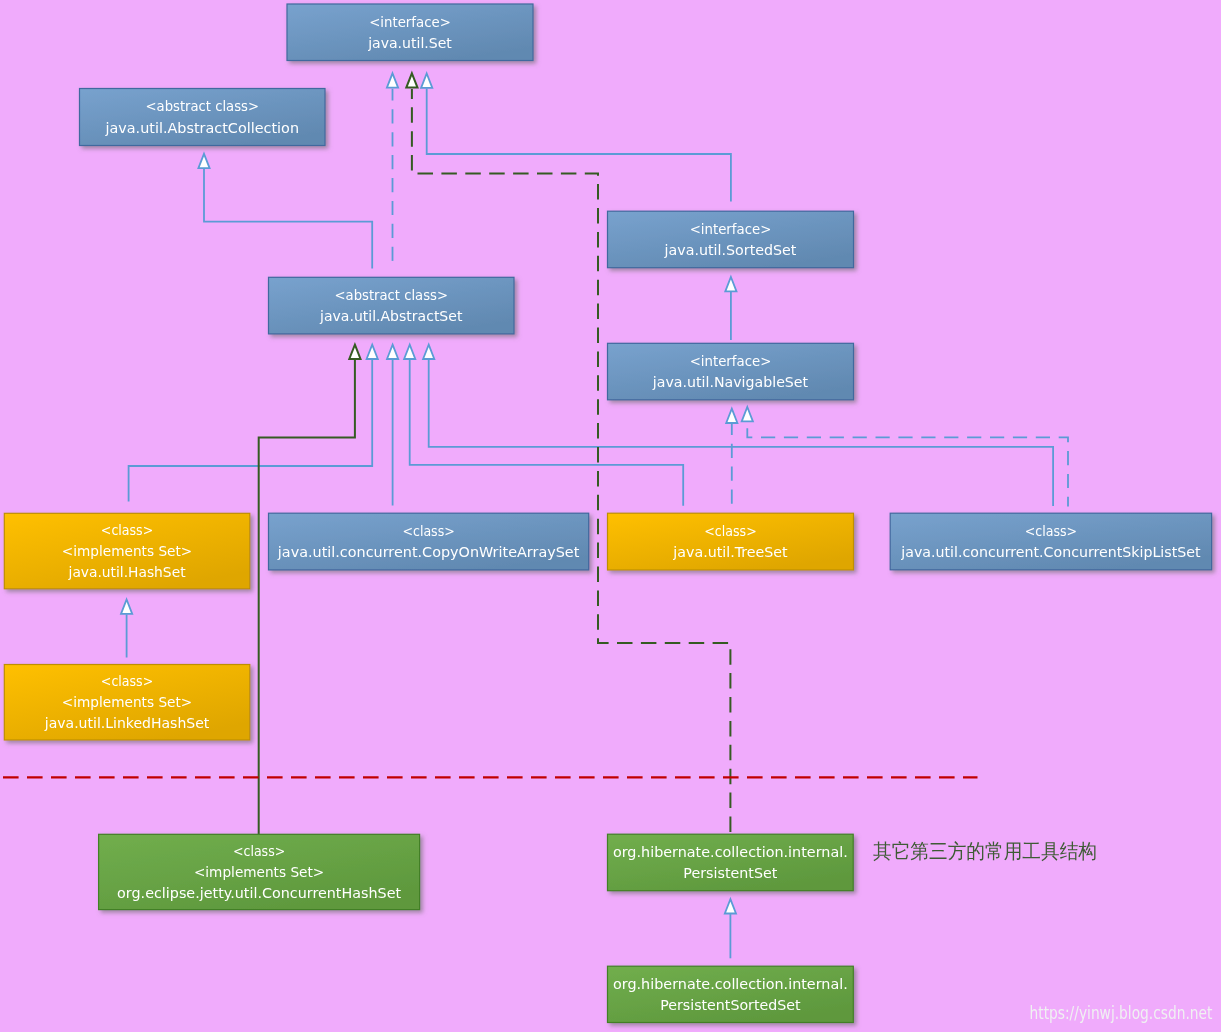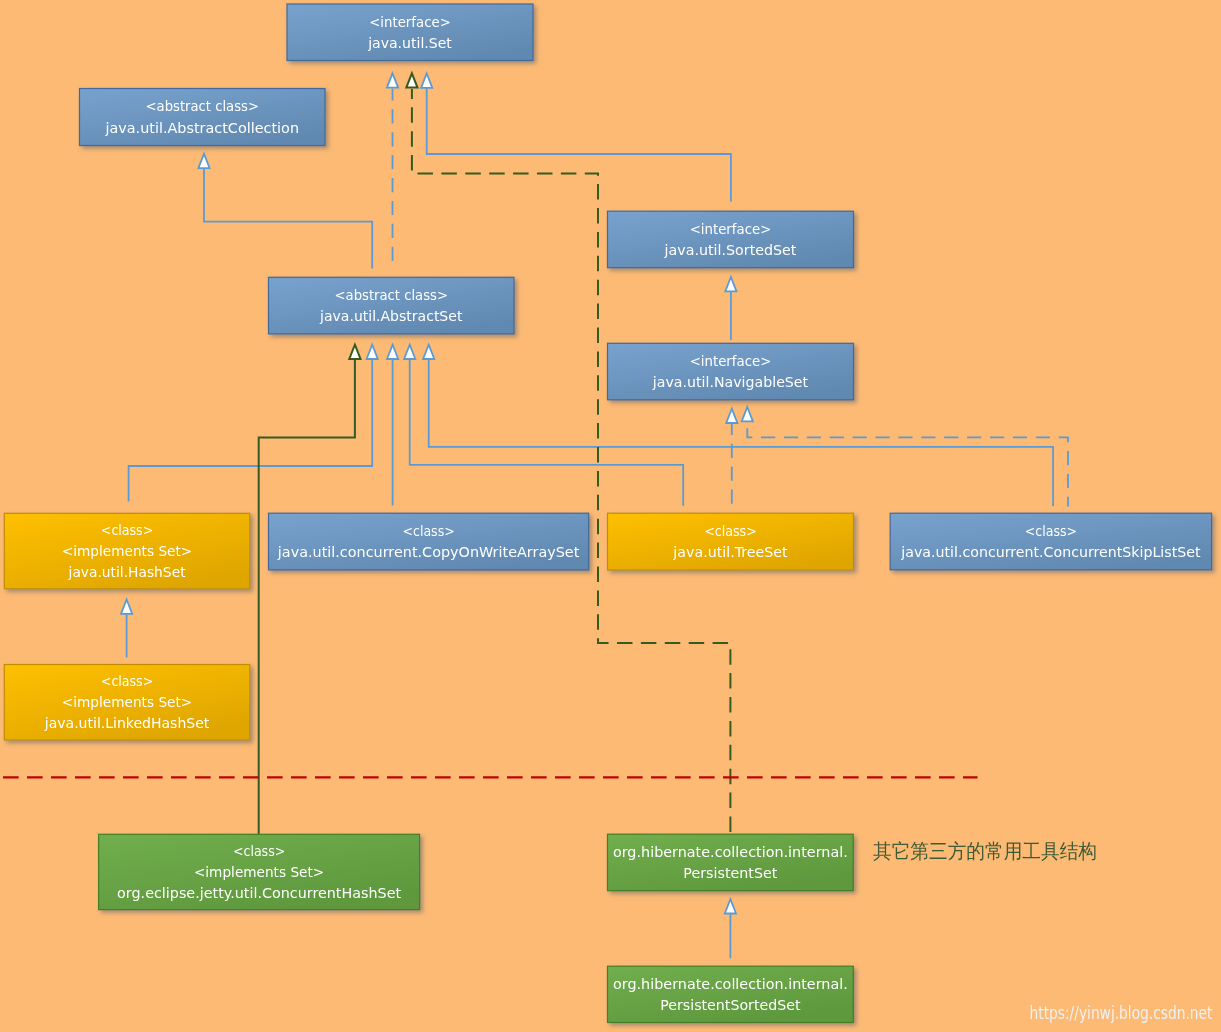--- a/index.html
+++ b/index.html
@@ -1,17 +1,17 @@
 <!DOCTYPE html>
 <html><head>
 <meta charset="utf-8">
 <title>java.util.Set class hierarchy</title>
 <style>
   html,body{margin:0;padding:0;background:#ffffff;}
-  #stage{position:relative;width:1221px;height:1032px;background:#fdba74;overflow:hidden;
+  #stage{position:relative;width:1221px;height:1032px;background:#f0abfc;overflow:hidden;
          font-family:"DejaVu Sans",sans-serif;}
   svg#diagram{position:absolute;left:0;top:0;width:1221px;height:1032px;display:block;}
   .nodebox text{fill:#ffffff;font-size:14px;font-family:"DejaVu Sans",sans-serif;}
 </style>
 </head>
 <body>
 
 <div id="stage">
   <svg id="diagram" viewBox="0 0 1221 1032">
     <defs>

